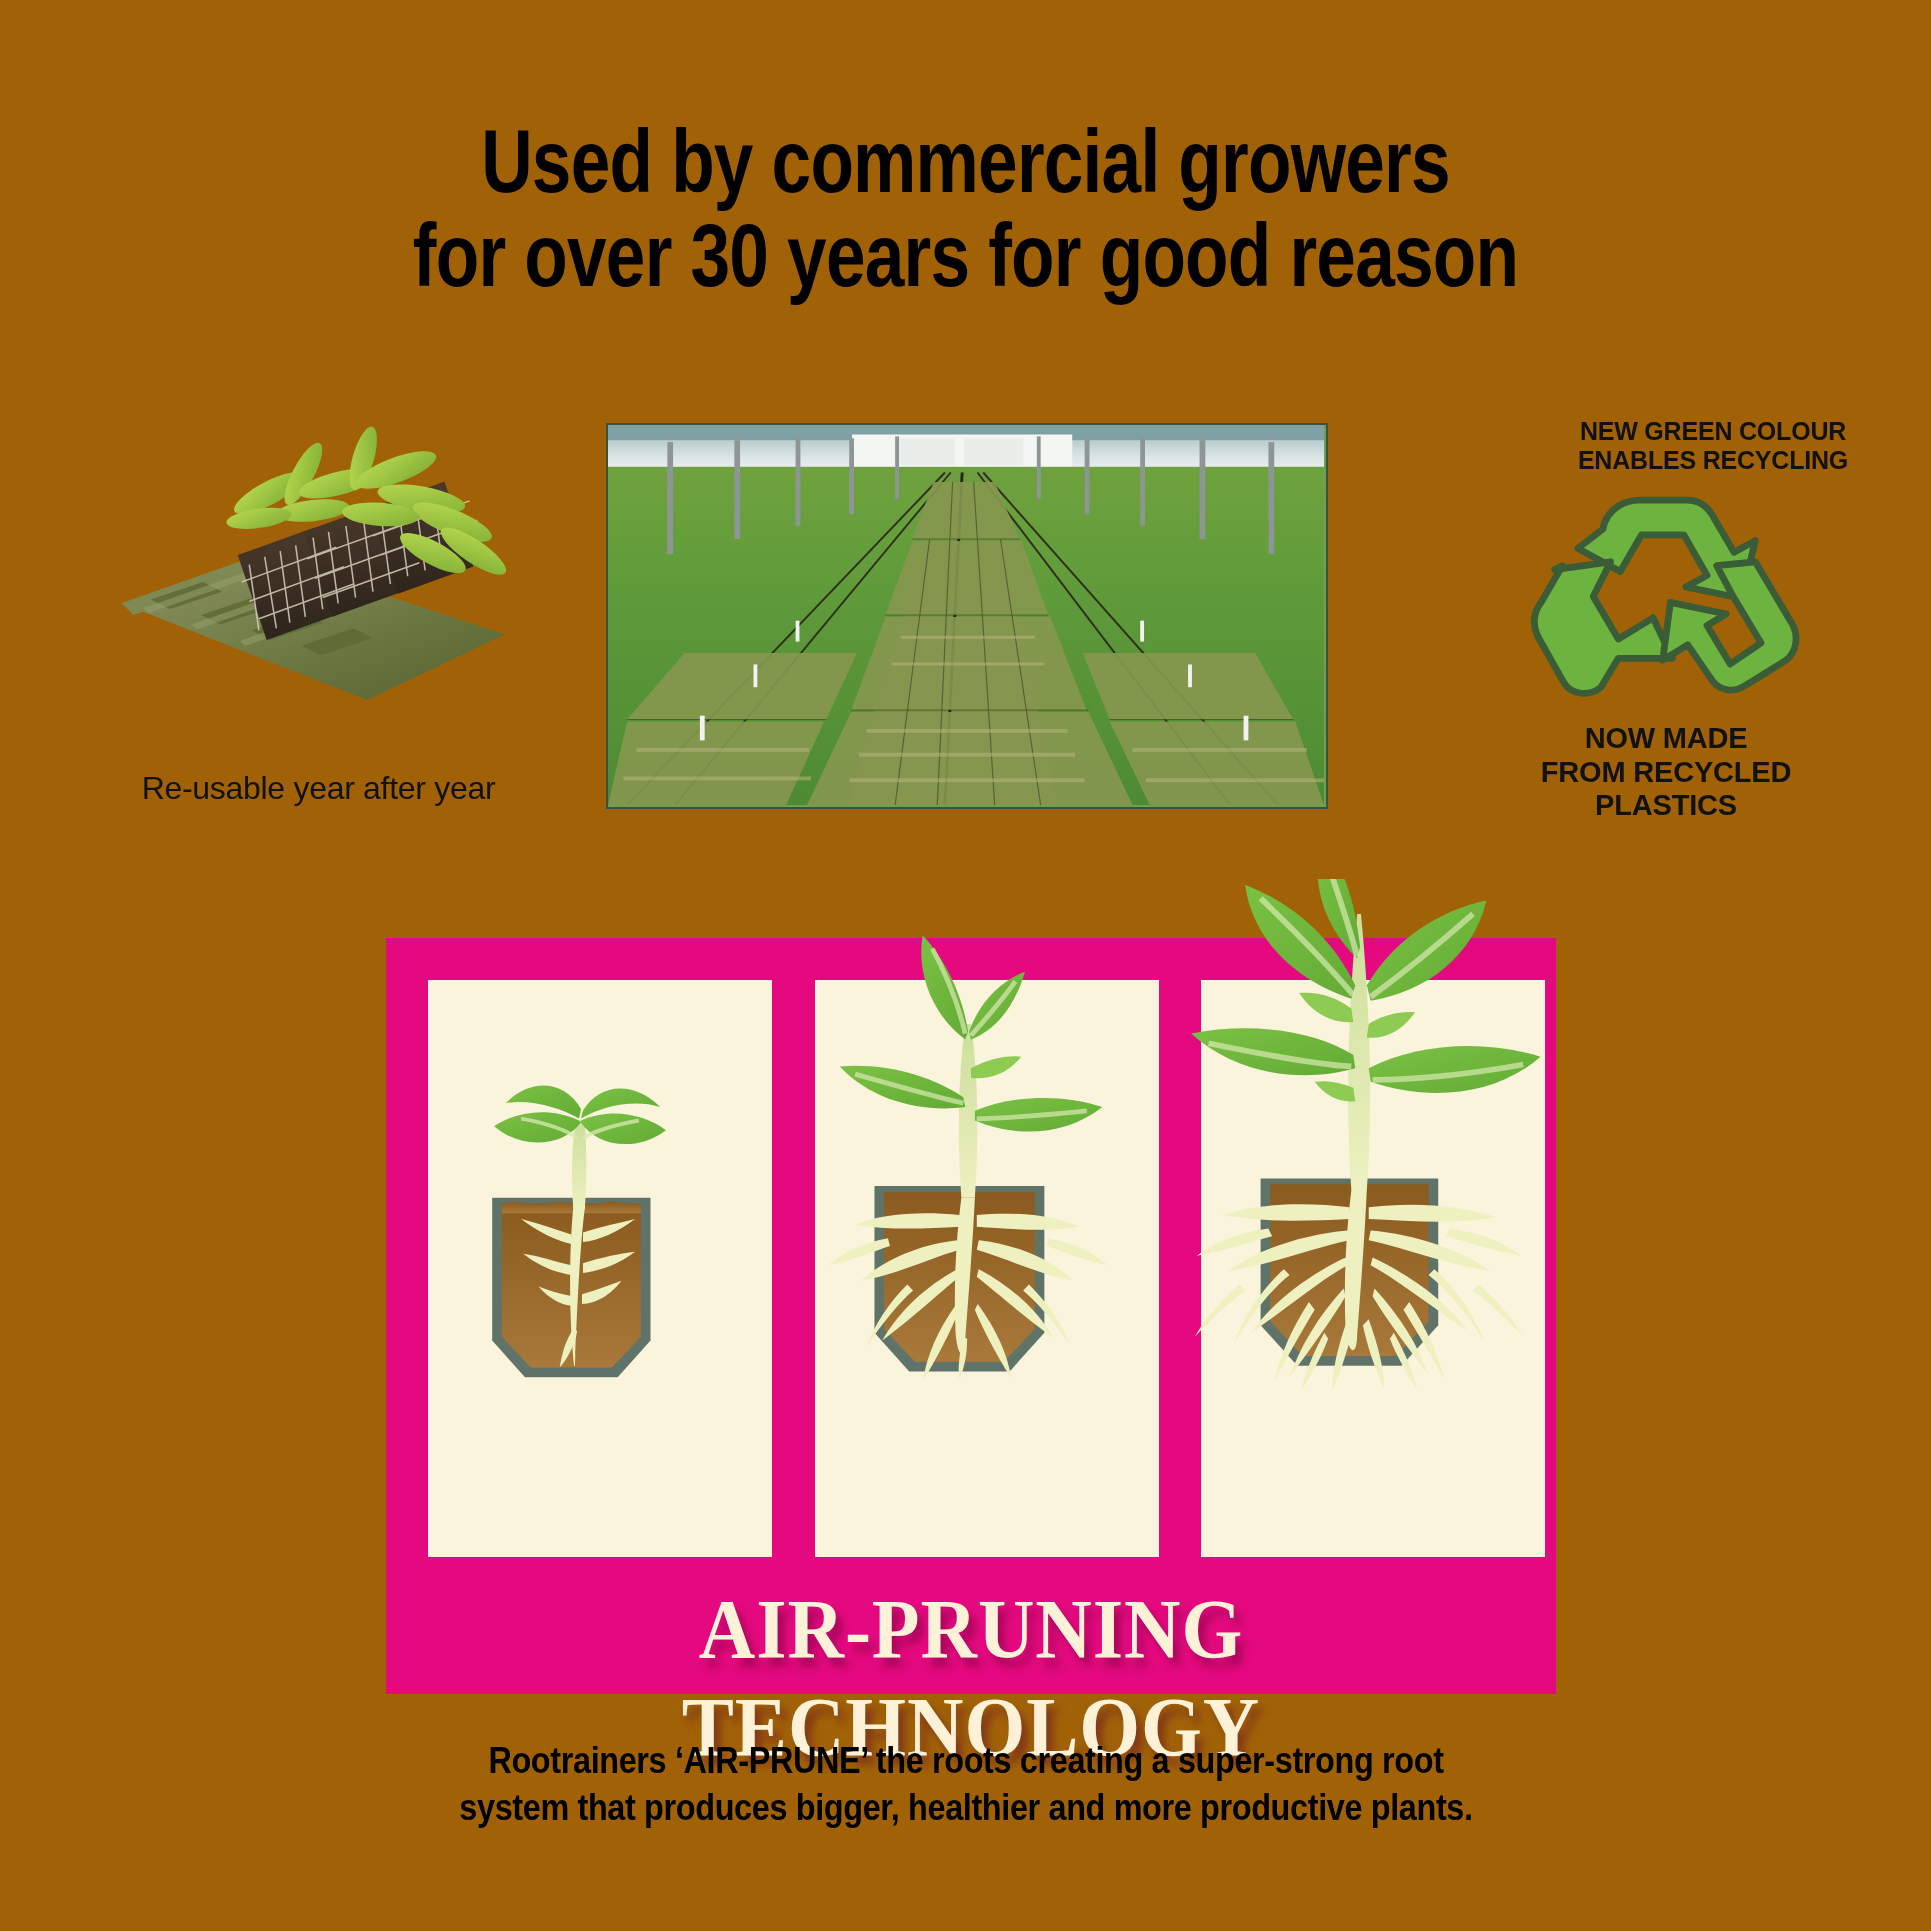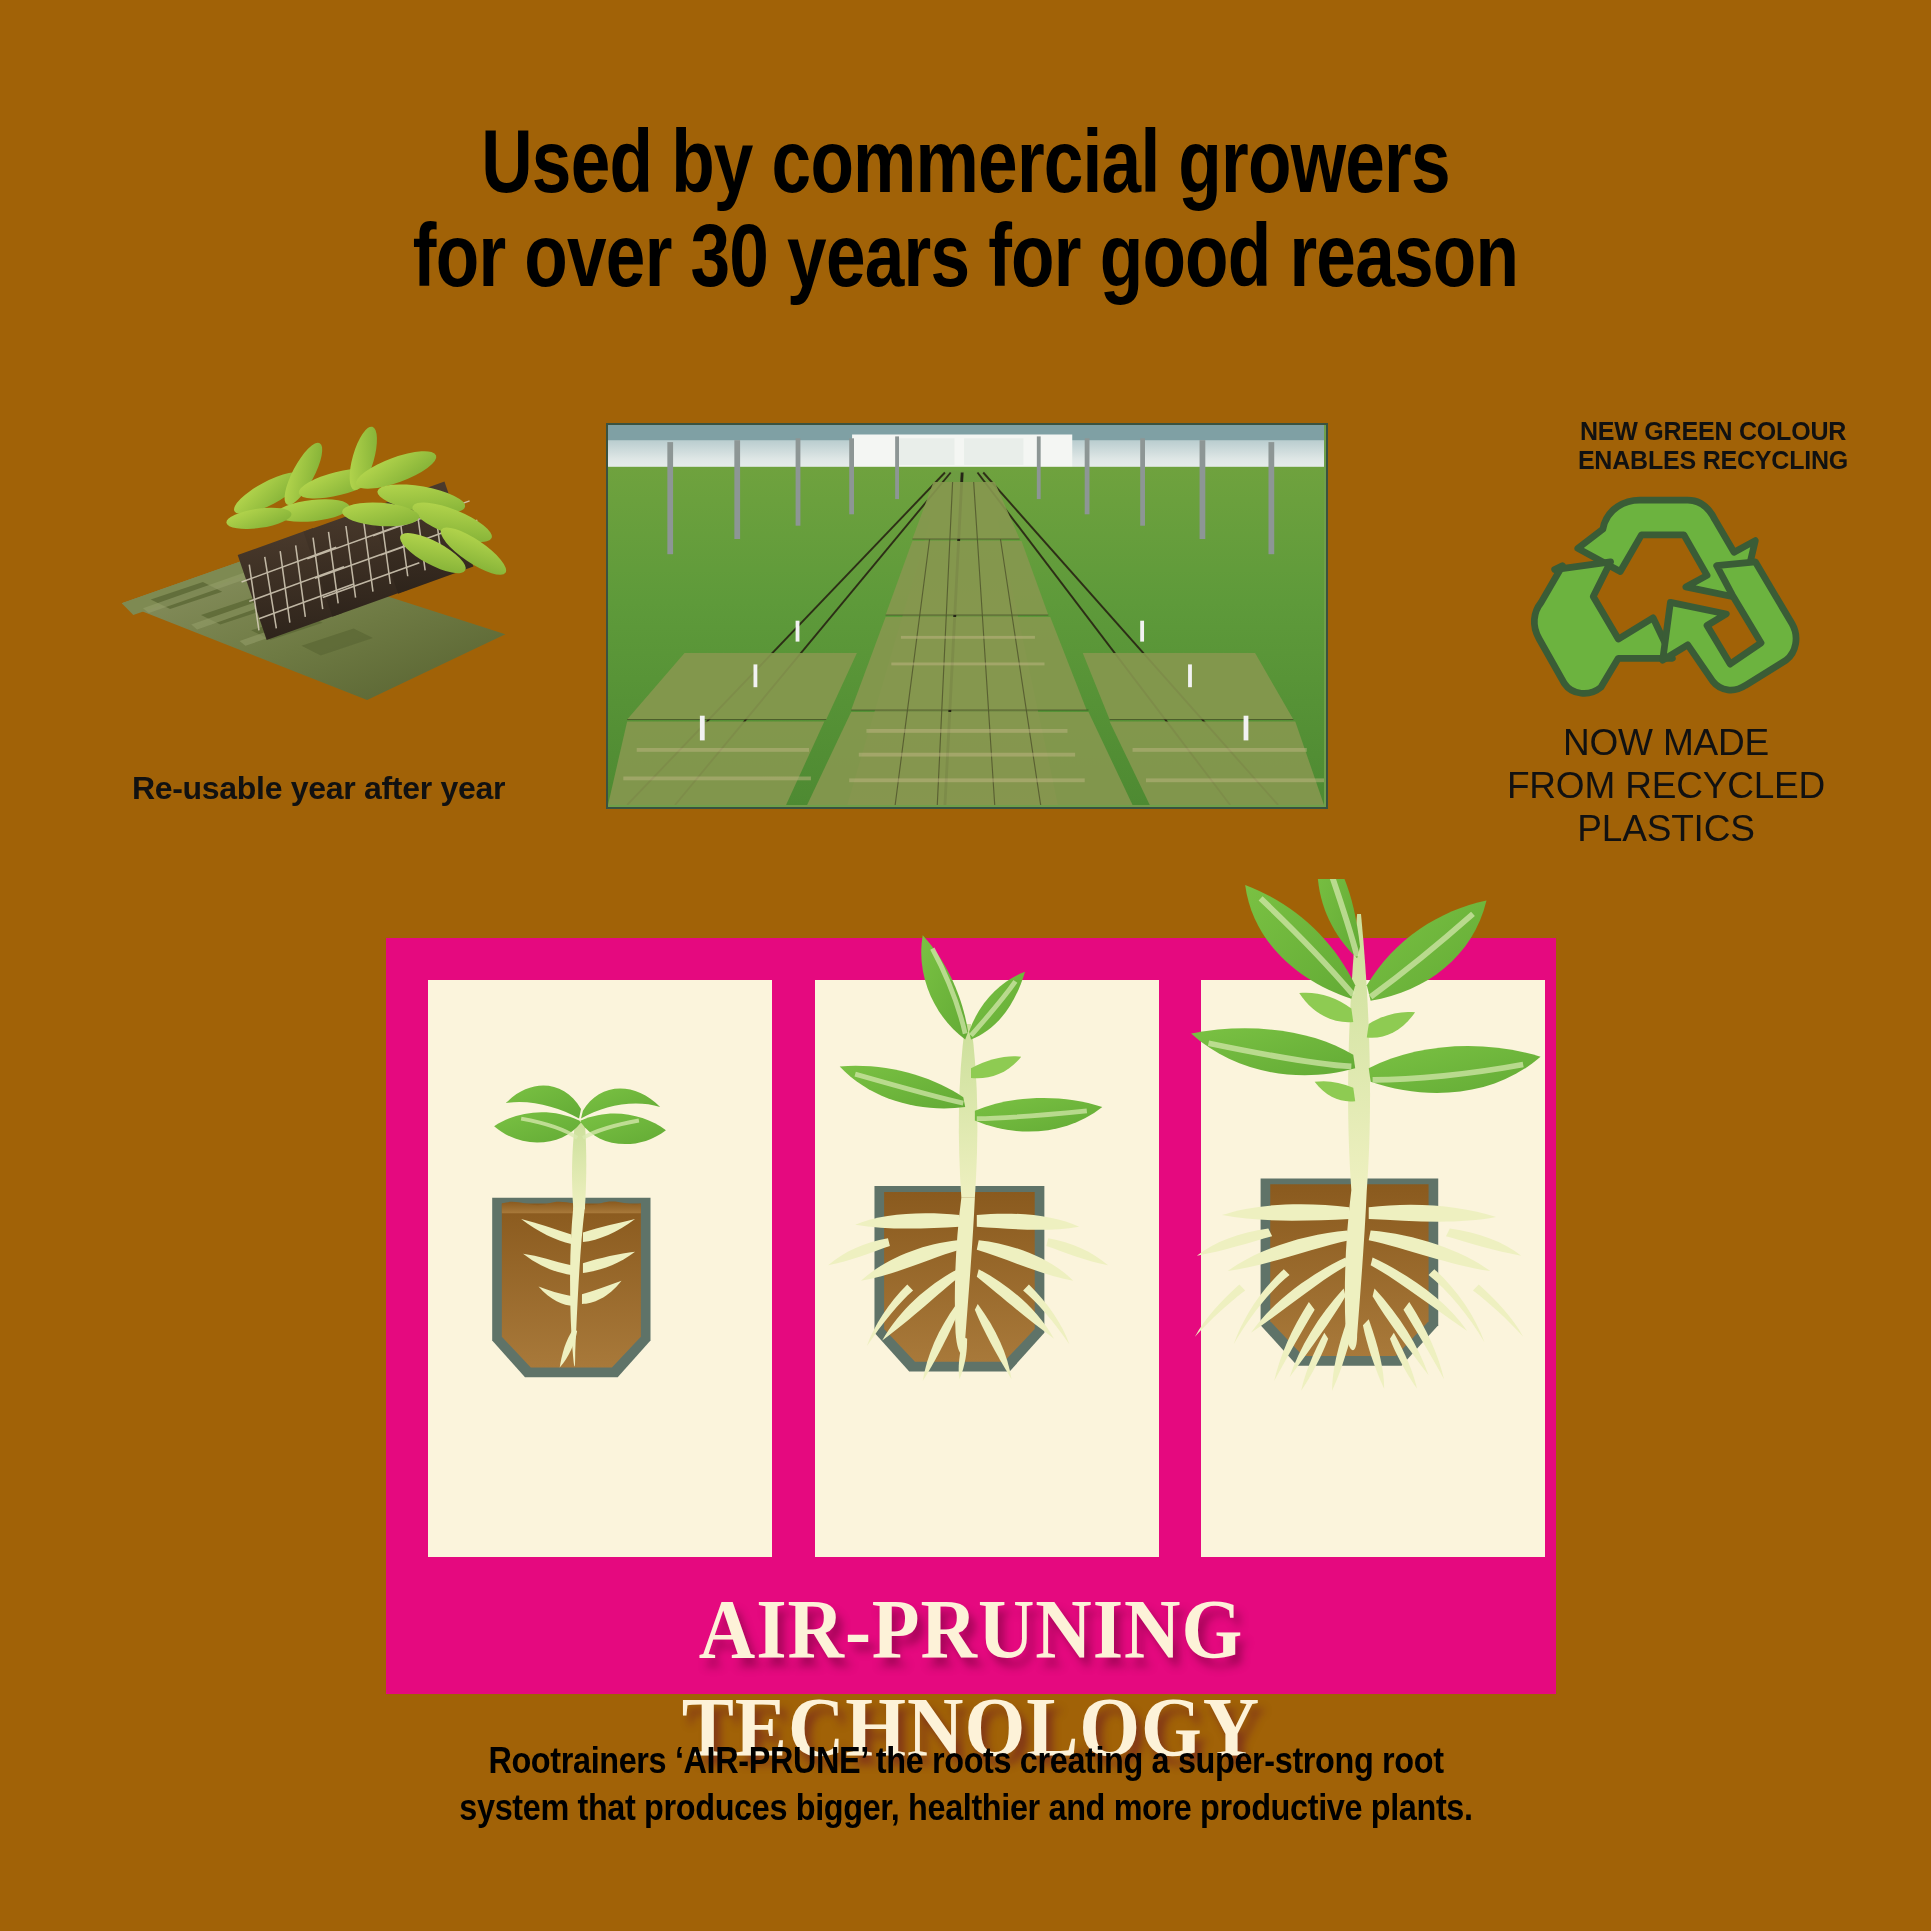--- a/index.html
+++ b/index.html
@@ -22,40 +22,40 @@
     color:#000;
     white-space:pre-line;
   }
 
   
   .tray-photo{
     position:absolute;left:114px;top:410px;width:401px;height:319px;
   }
   .tray-cap{
     position:absolute;left:58px;top:770px;width:521px;text-align:center;
-    font-size:32px;font-weight:bold;letter-spacing:-0.3px;color:#111;
+    font-size:32px;font-weight:normal;letter-spacing:-0.3px;color:#111;
   }
 
   
   .gh-photo{
     position:absolute;left:606px;top:423px;width:722px;height:386px;
     border:2.9px solid #3a5240;box-sizing:border-box;overflow:hidden;
     background:#6fa04a;
   }
 
   
   .recycle-top{
     position:absolute;left:1510px;top:417px;width:406px;text-align:center;
     font-size:25px;font-weight:bold;line-height:1.16;letter-spacing:-0.2px;
     white-space:pre-line;color:#111;
   }
   .recycle-symbol{position:absolute;left:1518px;top:494px;width:299px;height:209px;}
   .recycle-bot{
     position:absolute;left:1463px;top:722px;width:406px;text-align:center;
-    font-size:37px;font-weight:normal;line-height:1.16;letter-spacing:-0.2px;
+    font-size:29px;font-weight:bold;line-height:1.16;letter-spacing:-0.2px;
     white-space:pre-line;color:#111;
   }
 
   
   .magenta{
     position:absolute;left:386px;top:938px;width:1170px;height:756px;
     background:#e5097f;
   }
   .cells{position:absolute;left:386px;top:938px;width:1170px;height:756px;}
   .cell{

